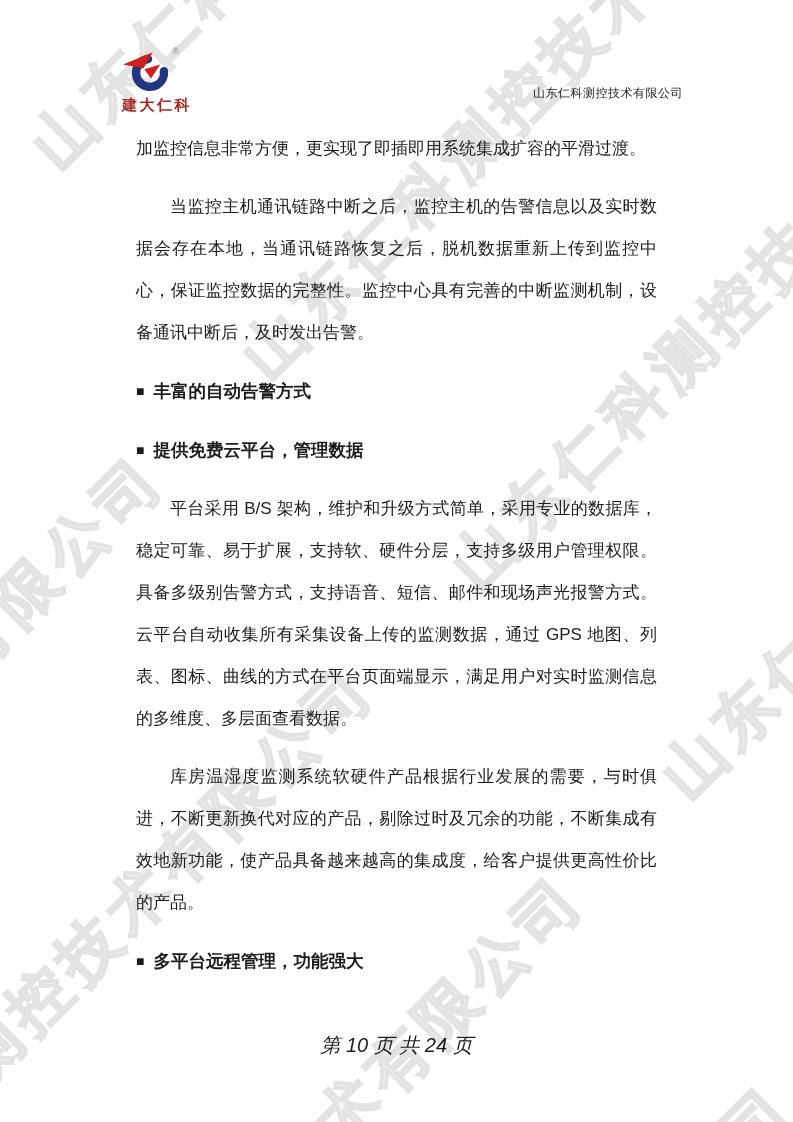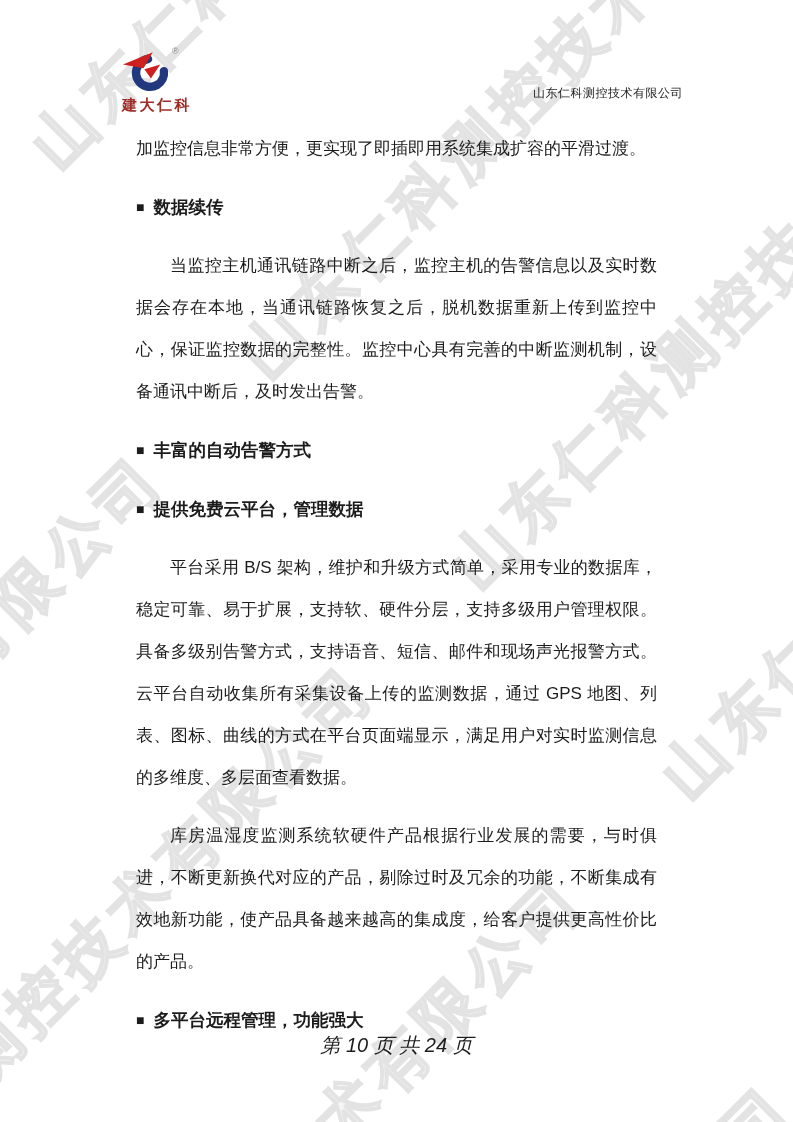--- a/index.html
+++ b/index.html
@@ -133,21 +133,20 @@
       <polygon points="24,22 41,17 31,32" fill="#cf2020"></polygon>
     </svg>
     <span class="logo-reg">®</span>
     <div class="logo-brand">建大仁科</div>
   </div>
   <div class="company-name">山东仁科测控技术有限公司</div>
 
   <div class="content">
     <p class="intro">加监控信息非常方便，更实现了即插即用系统集成扩容的平滑过渡。</p>
 
-    <p class="sec-title"><span class="bullet">■</span><span>数据续传</span></p>
     <p class="sec-body">当监控主机通讯链路中断之后，监控主机的告警信息以及实时数据会存在本地，当通讯链路恢复之后，脱机数据重新上传到监控中心，保证监控数据的完整性。监控中心具有完善的中断监测机制，设备通讯中断后，及时发出告警。</p>
 
     <p class="sec-title"><span class="bullet">■</span><span>丰富的自动告警方式</span></p>
 
     <p class="sec-title"><span class="bullet">■</span><span>提供免费云平台，管理数据</span></p>
     <p class="sec-body">平台采用 B/S 架构，维护和升级方式简单，采用专业的数据库，稳定可靠、易于扩展，支持软、硬件分层，支持多级用户管理权限。具备多级别告警方式，支持语音、短信、邮件和现场声光报警方式。云平台自动收集所有采集设备上传的监测数据，通过 GPS 地图、列表、图标、曲线的方式在平台页面端显示，满足用户对实时监测信息的多维度、多层面查看数据。</p>
 
     <p class="sec-body">库房温湿度监测系统软硬件产品根据行业发展的需要，与时俱进，不断更新换代对应的产品，剔除过时及冗余的功能，不断集成有效地新功能，使产品具备越来越高的集成度，给客户提供更高性价比的产品。</p>
 
     <p class="sec-title"><span class="bullet">■</span><span>多平台远程管理，功能强大</span></p>

